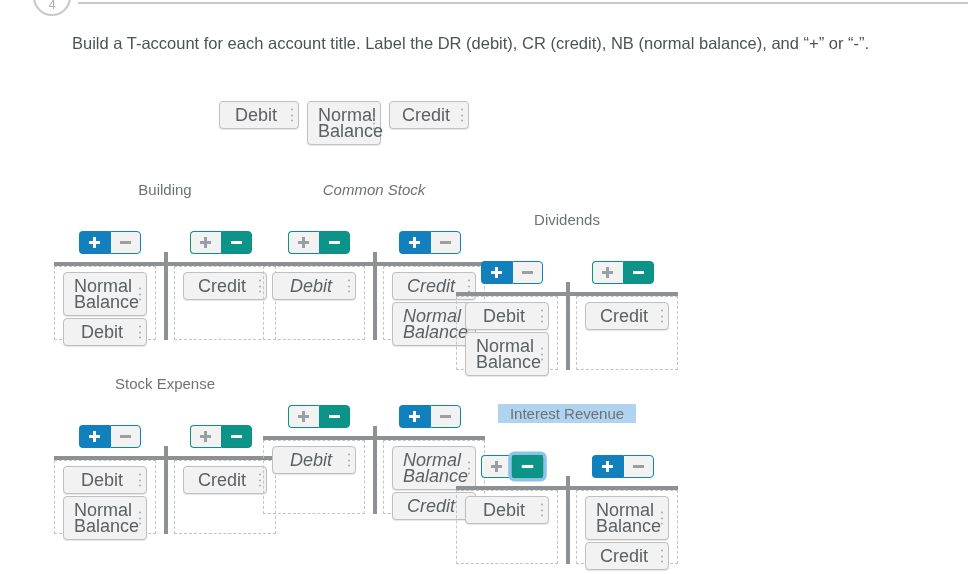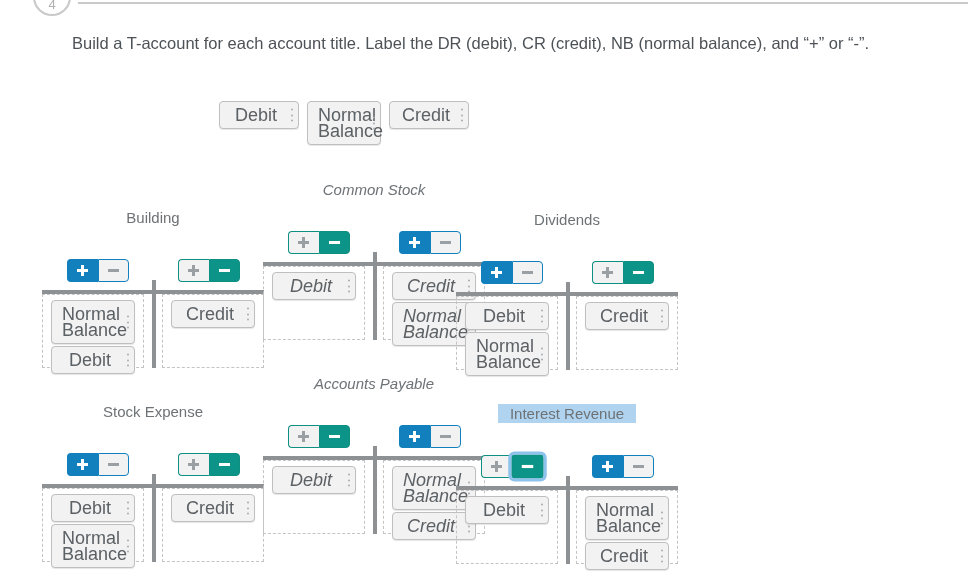--- a/index.html
+++ b/index.html
@@ -122,21 +122,21 @@
     left: 0;
     width: 968px;
   }
   #row-1 { top: 180px; }
   #row-2 { top: 374px; }
 
   .acct {
     position: absolute;
     width: 222px;
   }
-  .acct.col-0 { left: 42px; margin-top: 28px; }
+  .acct.col-0 { left: 54px; }
   .acct.col-1 { left: 263px; font-style: italic; }
   .acct.col-2 { left: 456px; margin-top: 30px; }
 
   .acct-title {
     text-align: center;
     font-size: 15px;
     line-height: 20px;
     color: #6d7276;
     margin-bottom: 0;
     height: 20px;
@@ -515,21 +515,20 @@
             <span class="grip">
               <i></i>
               <i></i>
               <i></i>
             </span>
           </div>
         </div>
       </div>
     </div>
     <div class="acct col-1">
-      <div class="acct-title"><span>Accounts Payable</span></div>
       <div class="pm-row">
         <div class="pm-cell">
           <div class="pm-group teal">
             <div class="pm-btn plus off">
               <span class="glyph"></span>
             </div>
             <div class="pm-btn minus on">
               <span class="glyph"></span>
             </div>
           </div>

